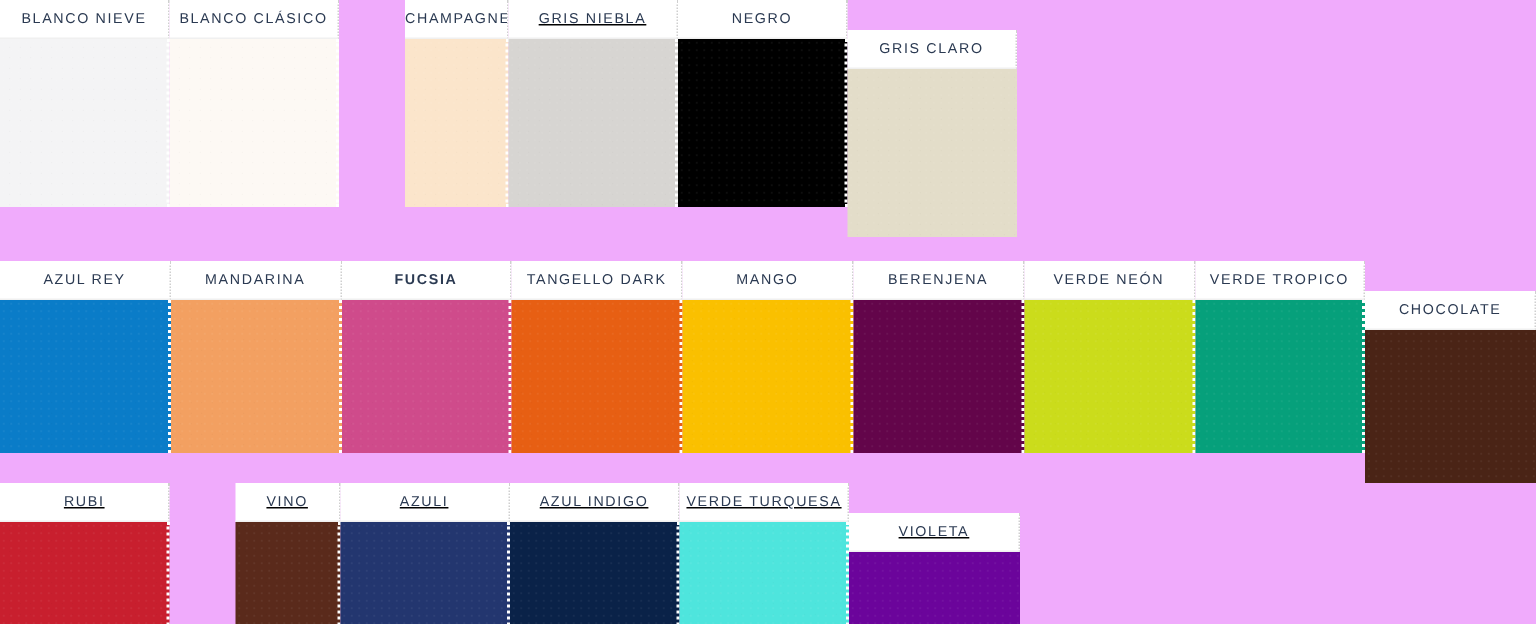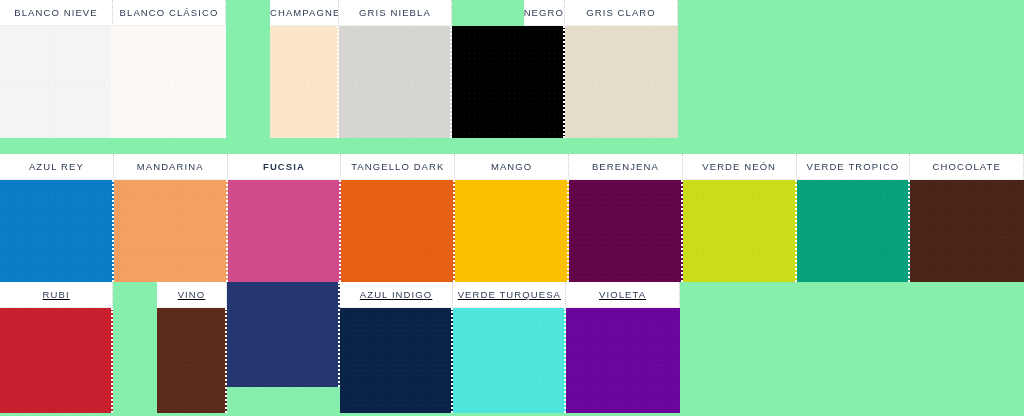--- a/index.html
+++ b/index.html
@@ -11,21 +11,21 @@
     width: 1024px;
     height: 416px;
     font-family: "Liberation Sans", sans-serif;
     overflow: hidden;
   }
 
   .palette {
     position: relative;
     width: 1024px;
     height: 416px;
-    background: #86efac;
+    background: #f0abfc;
   }
 
   .swatch-row {
     display: flex;
     width: 100%;
     align-items: flex-start;
   }
 
   .swatch {
     display: flex;
@@ -46,20 +46,21 @@
     white-space: nowrap;
     overflow: hidden;
     text-overflow: clip;
     box-sizing: border-box;
     border-right: 1px dotted #cfcfcf;
     border-bottom: 1px solid #f0f0f0;
     text-transform: uppercase;
   }
   .swatch:last-child .swatch-label {
     border-right: 1px dotted #cfcfcf;
+    margin-top: 20px;
   }
 
   .swatch-color {
     width: 100%;
     box-sizing: border-box;
     border-right: 2px dotted #ffffff;
     position: relative;
   }
   .swatch:last-child .swatch-color {
     border-right: none;
@@ -102,25 +103,25 @@
       <div class="swatch-color" style="background: rgb(244, 244, 245);"></div>
     </div>
     <div class="swatch" style="width: 113px; flex: 0 0 113px; justify-content: flex-end;">
       <div class="swatch-label">BLANCO CLÁSICO</div>
       <div class="swatch-color" style="background: rgb(253, 249, 244);"></div>
     </div>
     <div class="swatch" style="width: 113px; flex: 0 0 113px; padding-left: 44px;">
       <div class="swatch-label">CHAMPAGNE</div>
       <div class="swatch-color" style="background: rgb(251, 229, 203);"></div>
     </div>
-    <div class="swatch" style="width: 113px; flex: 0 0 113px;">
+    <div class="swatch" style="width: 113px; flex: 0 0 113px; text-decoration: underline;">
       <div class="swatch-label">GRIS NIEBLA</div>
       <div class="swatch-color" style="background: rgb(215, 213, 210);"></div>
     </div>
-    <div class="swatch" style="width: 113px; flex: 0 0 113px; align-items: flex-end;">
+    <div class="swatch" style="width: 113px; flex: 0 0 113px;">
       <div class="swatch-label">NEGRO</div>
       <div class="swatch-color" style="background: rgb(0, 0, 0);"></div>
     </div>
     <div class="swatch" style="width: 113px; flex: 0 0 113px;">
       <div class="swatch-label">GRIS CLARO</div>
       <div class="swatch-color" style="background: rgb(227, 221, 201);"></div>
     </div>
   </div>
 
   <div class="swatch-row row-2">
@@ -165,20 +166,21 @@
   <div class="swatch-row row-3">
     <div class="swatch" style="width: 113.3px; flex: 0 0 113.3px;">
       <div class="swatch-label">RUBI</div>
       <div class="swatch-color" style="background: rgb(200, 31, 46);"></div>
     </div>
     <div class="swatch" style="width: 113.3px; flex: 0 0 113.3px; padding-left: 44px;">
       <div class="swatch-label">VINO</div>
       <div class="swatch-color" style="background: rgb(90, 42, 27);"></div>
     </div>
     <div class="swatch" style="width: 113.3px; flex: 0 0 113.3px;">
+      <div class="swatch-label">AZULI</div>
       <div class="swatch-color" style="background: rgb(35, 54, 111);"></div>
     </div>
     <div class="swatch" style="width: 113.3px; flex: 0 0 113.3px;">
       <div class="swatch-label">AZUL INDIGO</div>
       <div class="swatch-color" style="background: rgb(10, 34, 72);"></div>
     </div>
     <div class="swatch" style="width: 113.3px; flex: 0 0 113.3px;">
       <div class="swatch-label">VERDE TURQUESA</div>
       <div class="swatch-color" style="background: rgb(78, 229, 221);"></div>
     </div>

